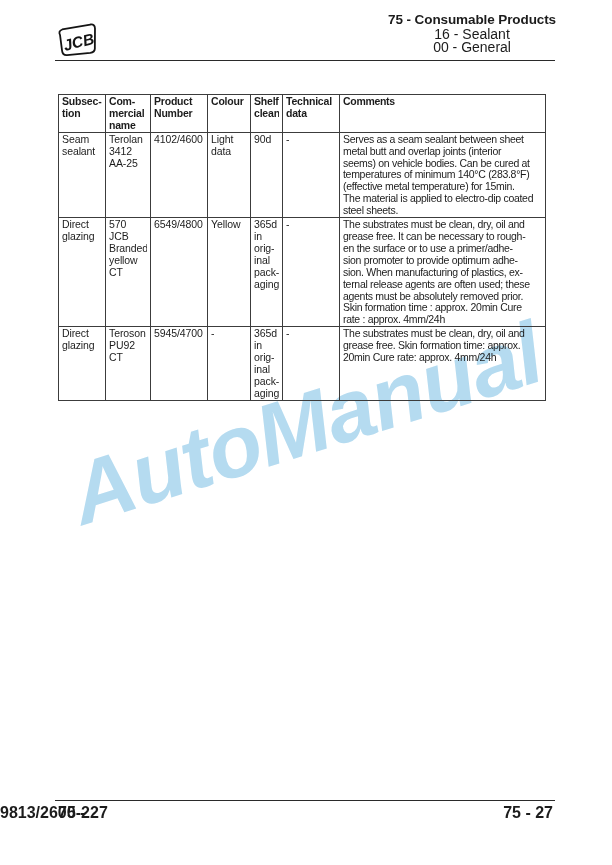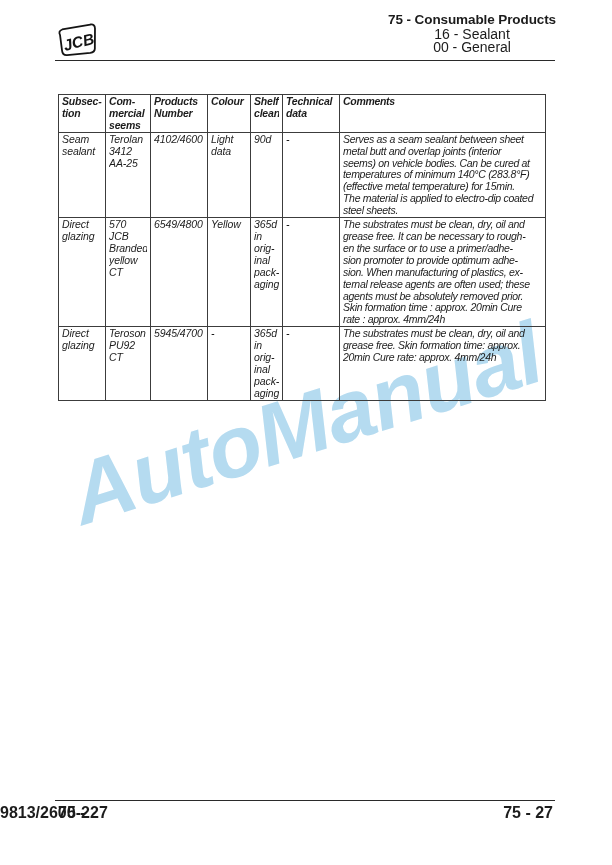--- a/index.html
+++ b/index.html
@@ -19,21 +19,21 @@
     position:absolute; left:60px; top:455px; z-index:0;
     font-size:87px; font-weight:bold; font-style:italic; line-height:87px;
     white-space:nowrap; transform-origin:0 0; transform:rotate(-17.5deg);
     color:#b5dbf0; letter-spacing:-1px;
   }
   
   .tbl-wrap { position:absolute; left:58px; top:94px; z-index:1; }
   table { border-collapse:collapse; table-layout:fixed; width:487px; }
   th, td {
     border:1px solid #3c3c3c; vertical-align:top; text-align:left;
-    padding:1px 3px 0 3px; font-size:10.5px; line-height:11.9px; letter-spacing:-0.1px;font-style:italic;
+    padding:1px 3px 0 3px; font-size:10.5px; line-height:11.9px; letter-spacing:-0.1px;
   }
   th { font-weight:bold; letter-spacing:-0.2px; }
   td { font-weight:normal; }
   .cell-text { display:block; white-space:pre; overflow:hidden; }
   .col-comments .cell-text { letter-spacing:-0.3px; }
   thead tr { height:37px; }
   tbody tr:nth-child(1) { height:79px; }
   tbody tr:nth-child(2) { height:108px; }
   tbody tr:nth-child(3) { height:69px; }
   
@@ -80,24 +80,24 @@
       </colgroup>
       <thead>
         <tr>
           <th>
               <span class="cell-text">Subsec-
 tion</span>
             </th>
           <th>
               <span class="cell-text">Com-
 mercial
-seems</span>
-            </th>
-          <th>
-              <span class="cell-text">Products
+name</span>
+            </th>
+          <th>
+              <span class="cell-text">Product
 Number</span>
             </th>
           <th>
               <span class="cell-text">Colour</span>
             </th>
           <th>
               <span class="cell-text">Shelf
 clean</span>
             </th>
           <th>

